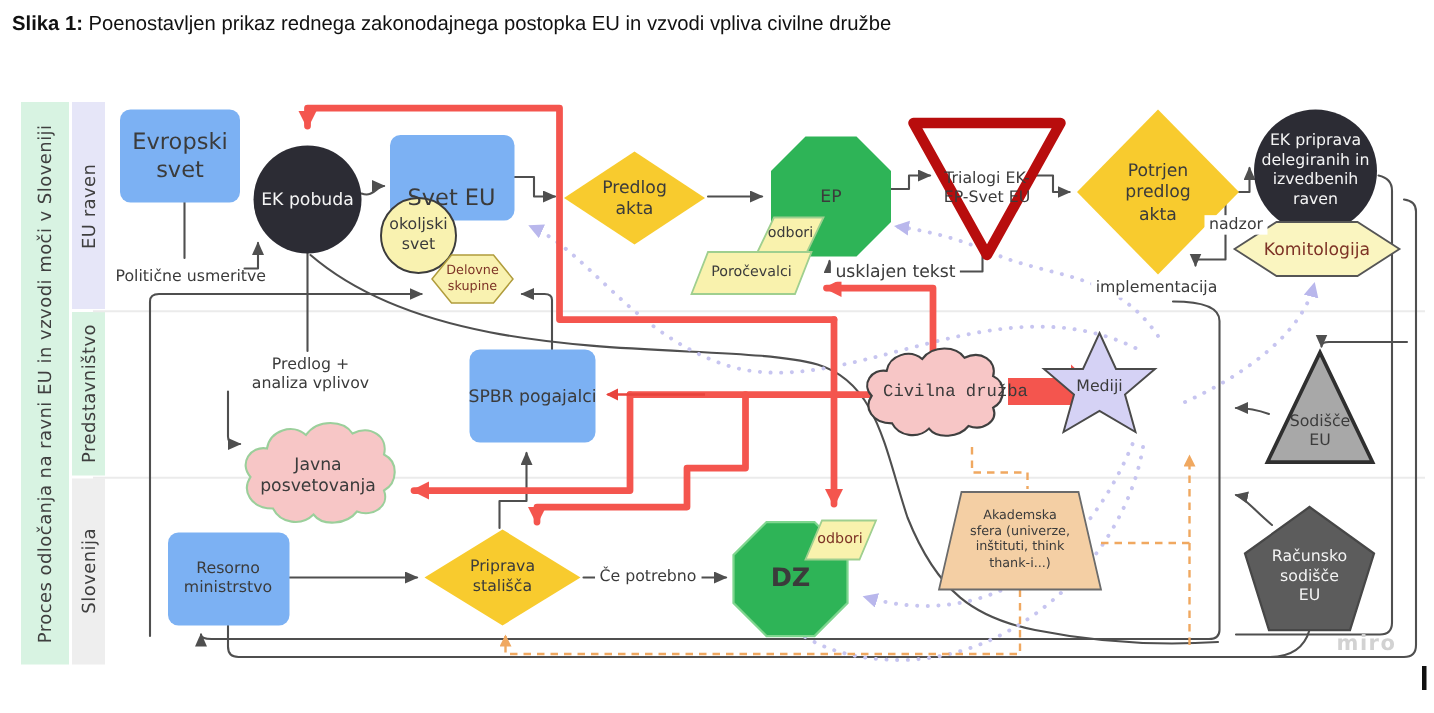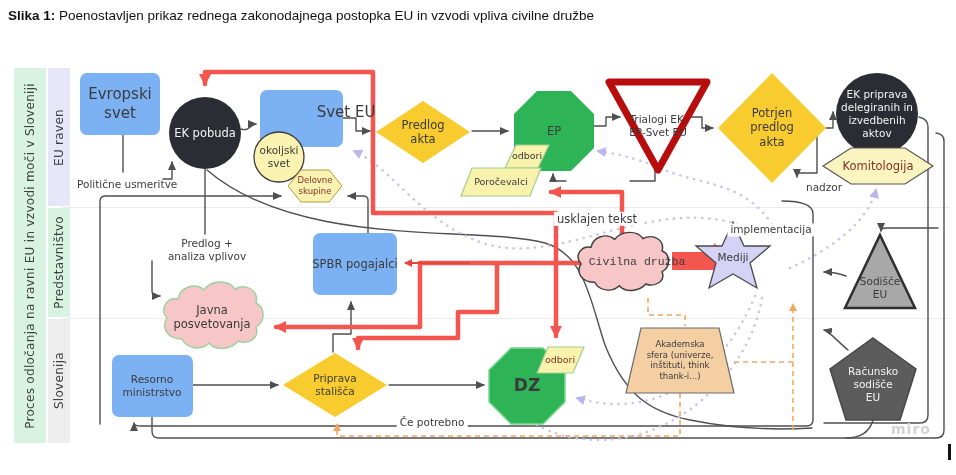--- a/index.html
+++ b/index.html
@@ -16,21 +16,21 @@
   #band-eu{left:48px;top:68px;width:22px;height:138px;background:#e6e6f8;}
   #band-pred{left:48px;top:208px;width:22px;height:109px;background:#d8f3e2;}
   #band-slo{left:48px;top:319px;width:22px;height:124px;background:#eeeeee;}
   svg{position:absolute;left:0;top:0;z-index:1;}
   #labels{position:absolute;left:0;top:0;width:956px;height:475px;z-index:3;pointer-events:none;}
   .lbl{position:absolute;transform:translate(-50%,-50%);white-space:pre-line;text-align:center;
        color:#3b3b3b;line-height:1.25;}
   .lblL{position:absolute;transform:translate(0,-50%);white-space:pre;color:#3b3b3b;}
   .white{color:#f4f4f4;}
   .maroon{color:#7d3326;}
-  .bgw{background:#fff;padding:0 3px;margin-top:38px;}
+  .bgw{background:#fff;padding:0 3px;}
   .f8{font-size:8.5px;} .f9{font-size:9.5px;} .f10{font-size:10.5px;} .f11{font-size:11.5px;} .f15{font-size:15px;} .f17{font-size:17px;font-weight:bold;}
   #watermark{position:absolute;left:891px;top:421px;font-size:14px;font-weight:bold;
              color:#d2d2d2;letter-spacing:1px;z-index:3;text-align:right;}
   #caret{position:absolute;left:948px;top:444px;width:3px;height:16px;background:#111;z-index:3;}
 </style>
 </head>
 <body>
 
 <div id="stage">
   <div id="title"><b>Slika 1:</b><span> Poenostavljen prikaz rednega zakonodajnega postopka EU in vzvodi vpliva civilne družbe</span></div>
@@ -151,39 +151,39 @@
     <polygon points="537,373 548,347 584,347 573,373" fill="#f9f2ad" stroke="#9fcf8f" stroke-width="1.2"></polygon>
 
     <path transform="translate(157,277)" d="M 25,62 C 10,62 4,50 10,41 C 2,32 10,20 21,22 C 23,10 38,5 47,13 C 55,2 72,3 78,12 C 90,6 102,14 99,26 C 109,31 108,45 99,50 C 103,61 91,68 81,64 C 74,73 58,74 52,66 C 44,74 30,72 25,62 Z" fill="#f7c6c6" stroke="#9bcf9b" stroke-width="1.4"></path>
     <path transform="translate(572,228) scale(0.91,0.875)" d="M 25,62 C 10,62 4,50 10,41 C 2,32 10,20 21,22 C 23,10 38,5 47,13 C 55,2 72,3 78,12 C 90,6 102,14 99,26 C 109,31 108,45 99,50 C 103,61 91,68 81,64 C 74,73 58,74 52,66 C 44,74 30,72 25,62 Z" fill="#f7c6c6" stroke="#3f3f3f" stroke-width="1.6"></path>
   </svg>
 
   <div id="labels">
     <div class="lbl f15" style="left:120px;top:104px;">Evropski
 svet</div>
     <div class="lbl f11 white" style="left:205px;top:133px;">EK pobuda</div>
-    <div class="lbl f15" style="left:301px;top:112px;margin-left:45px;">Svet EU</div>
+    <div class="lbl f15" style="left:301px;top:132px;">Svet EU</div>
     <div class="lbl f10" style="left:279px;top:157px;">okoljski
 svet</div>
     <div class="lbl f8 maroon" style="left:315px;top:186px;">Delovne
 skupine</div>
     <div class="lbl f11" style="left:423px;top:132px;">Predlog
 akta</div>
     <div class="lbl f11" style="left:554px;top:131px;">EP</div>
     <div class="lbl f9" style="left:527px;top:156px;">odbori</div>
     <div class="lbl f9" style="left:501px;top:182px;">Poročevalci</div>
     <div class="lbl f10" style="left:658px;top:110px;margin-top:16px;">Trialogi EK-
 EP-Svet EU</div>
     <div class="lbl f11" style="left:772px;top:128px;">Potrjen
 predlog
 akta</div>
     <div class="lbl f10 white" style="left:877px;top:114px;">EK priprava
 delegiranih in
 izvedbenih
-aktov</div>
+raven</div>
     <div class="lbl f11 maroon" style="left:878px;top:166px;">Komitologija</div>
     <div class="lbl f11" style="left:355px;top:264px;">SPBR pogajalci</div>
     <div class="lbl f11" style="left:212px;top:317px;">Javna
 posvetovanja</div>
     <div class="lbl f11" style="left:637px;top:262px;font-family:Liberation Mono, monospace;">Civilna družba</div>
     <div class="lbl f10" style="left:733px;top:258px;">Mediji</div>
     <div class="lbl f10" style="left:880px;top:288px;">Sodišče
 EU</div>
     <div class="lbl f8" style="left:680px;top:360px;">Akademska
 sfera (univerze,

